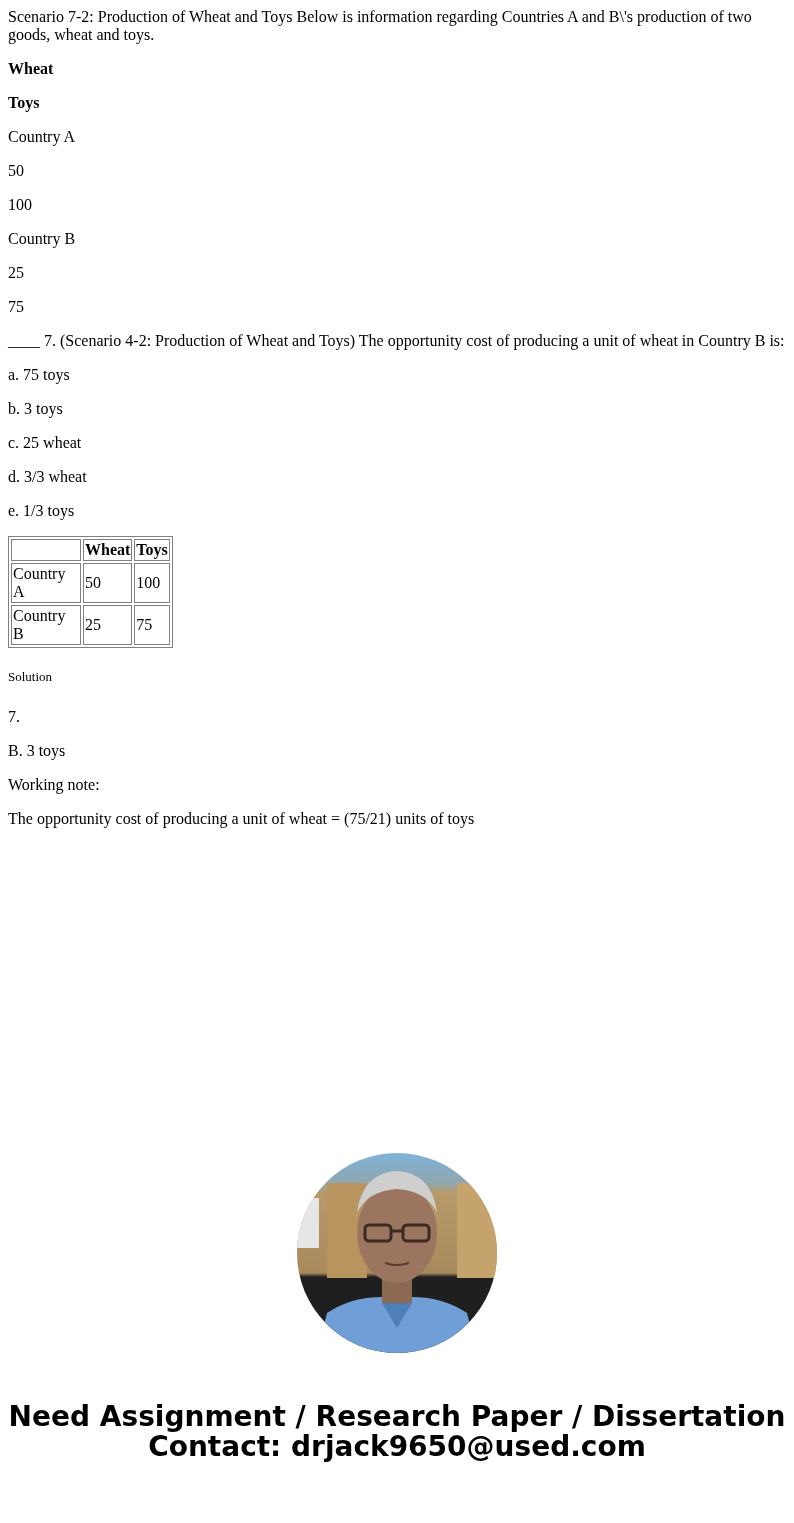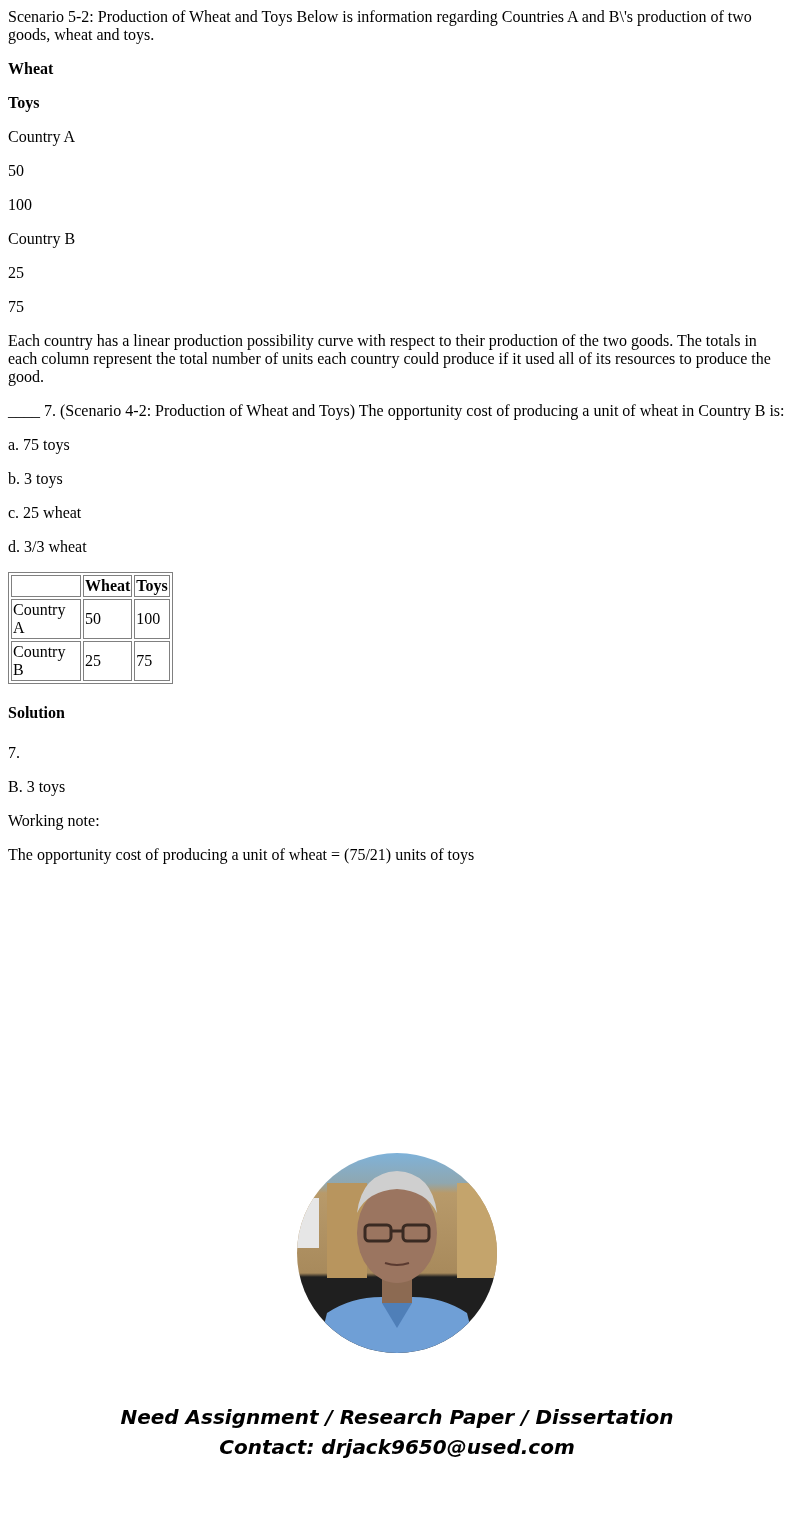--- a/index.html
+++ b/index.html
@@ -22,67 +22,66 @@
     }
     table.data td, table.data th {
       border: 1px solid #808080;
       padding: 1px;
       line-height: 18px;
       text-align: left;
       font-size: 16px;
     }
     table.data th { font-weight: bold; }
     h3 {
-      font-size: 16px;
-      font-weight: bold;
+      font-size: 13px;
+      font-weight: normal;
       margin: 0 0 20px 0;
       line-height: 22px;
     }
     .avatar-wrap {
       position: absolute;
       top: 1153px;
       left: 297px;
       width: 200px;
       height: 200px;
       border-radius: 50%;
       overflow: hidden;
     }
     .promo {
       position: absolute;
       top: 1402px;
       left: 0;
       width: 794px;
       text-align: center;
       font-family: "DejaVu Sans", sans-serif;
       font-weight: bold;
-      font-size: 20px;
+      font-size: 28px;
       line-height: 30px;
-      font-style: italic;
     }
     .promo div { margin: 0; }
   </style>
 </head>
 <body>
 
 <div class="content">
-  <p>Scenario 5-2: Production of Wheat and Toys Below is information regarding Countries A and B\'s production of two goods, wheat and toys.</p>
+  <p>Scenario 7-2: Production of Wheat and Toys Below is information regarding Countries A and B\'s production of two goods, wheat and toys.</p>
   <p class="bold">Wheat</p>
   <p class="bold">Toys</p>
   <p>Country A</p>
   <p>50</p>
   <p>100</p>
   <p>Country B</p>
   <p>25</p>
   <p>75</p>
-  <p>Each country has a linear production possibility curve with respect to their production of the two goods. The totals in each column represent the total number of units each country could produce if it used all of its resources to produce the good.</p>
   <p>____ 7. (Scenario 4-2: Production of Wheat and Toys) The opportunity cost of producing a unit of wheat in Country B is:</p>
   <p>a. 75 toys</p>
   <p>b. 3 toys</p>
   <p>c. 25 wheat</p>
   <p>d. 3/3 wheat</p>
+  <p>e. 1/3 toys</p>
 
   <table class="data">
     <tbody>
         <tr>
       <td style="width:66px;"></td>
       <th>Wheat</th>
       <th>Toys</th>
     </tr>
     <tr>
       <td>Country A</td>

